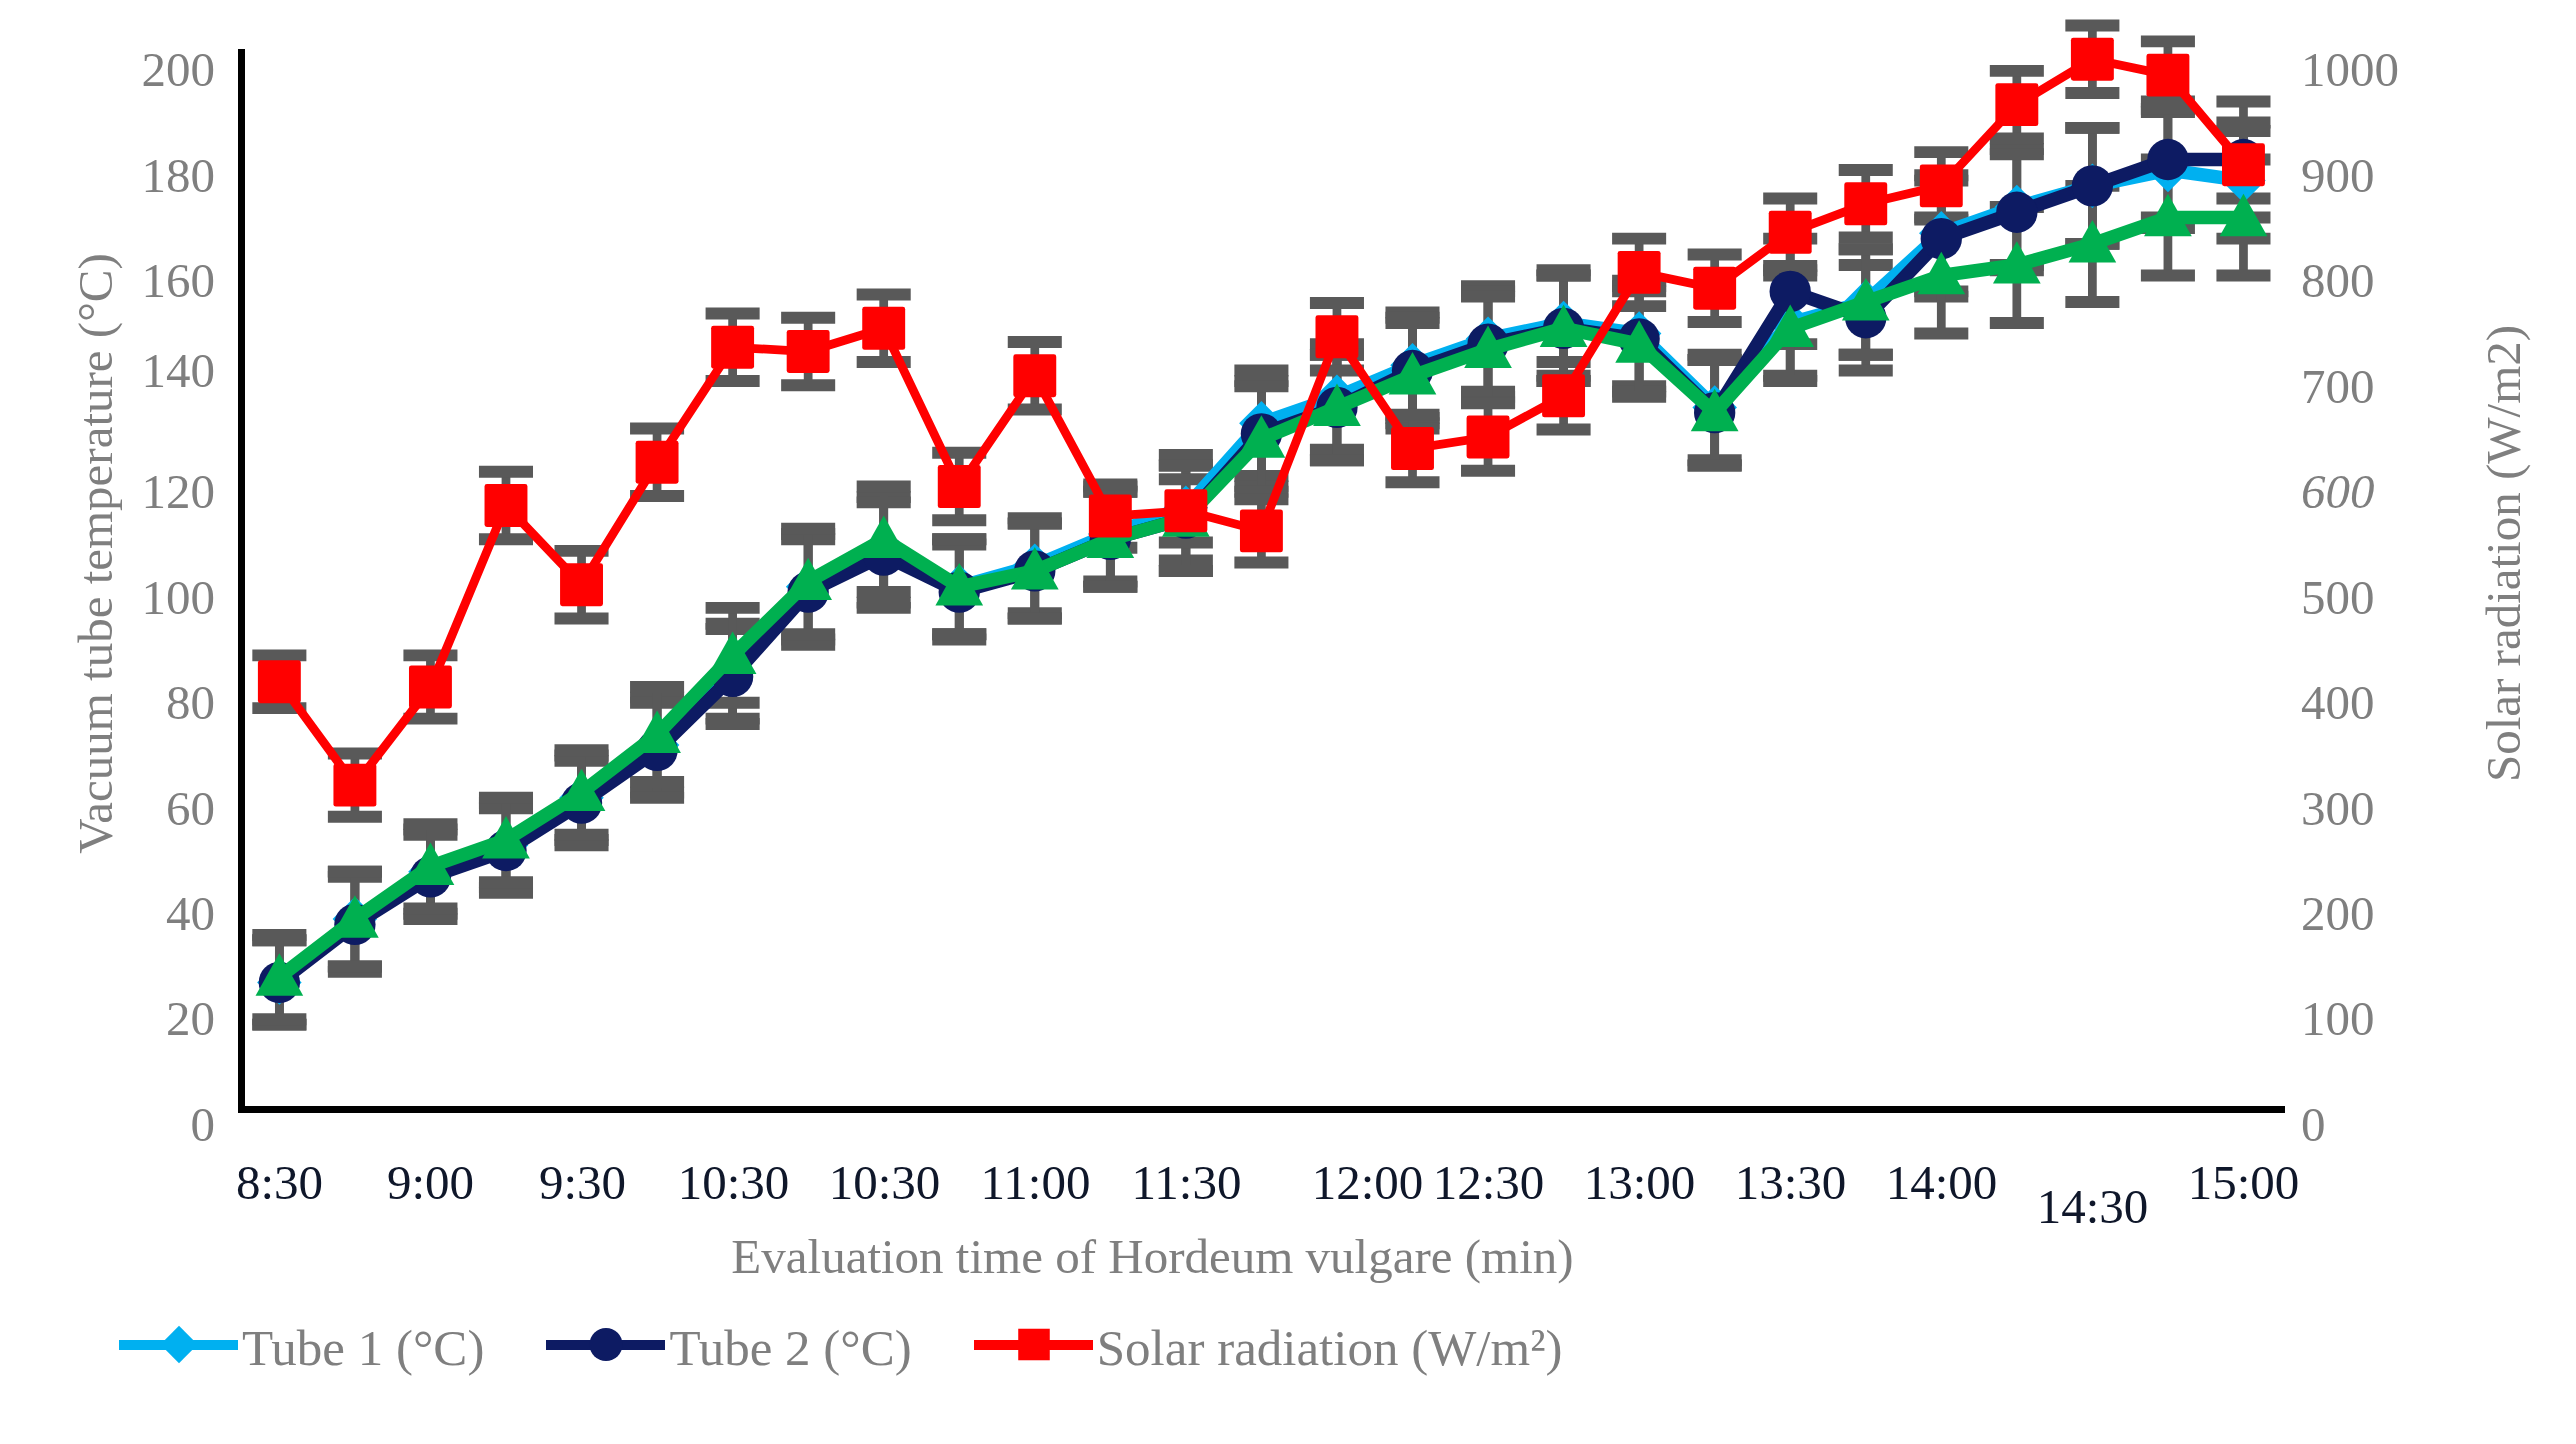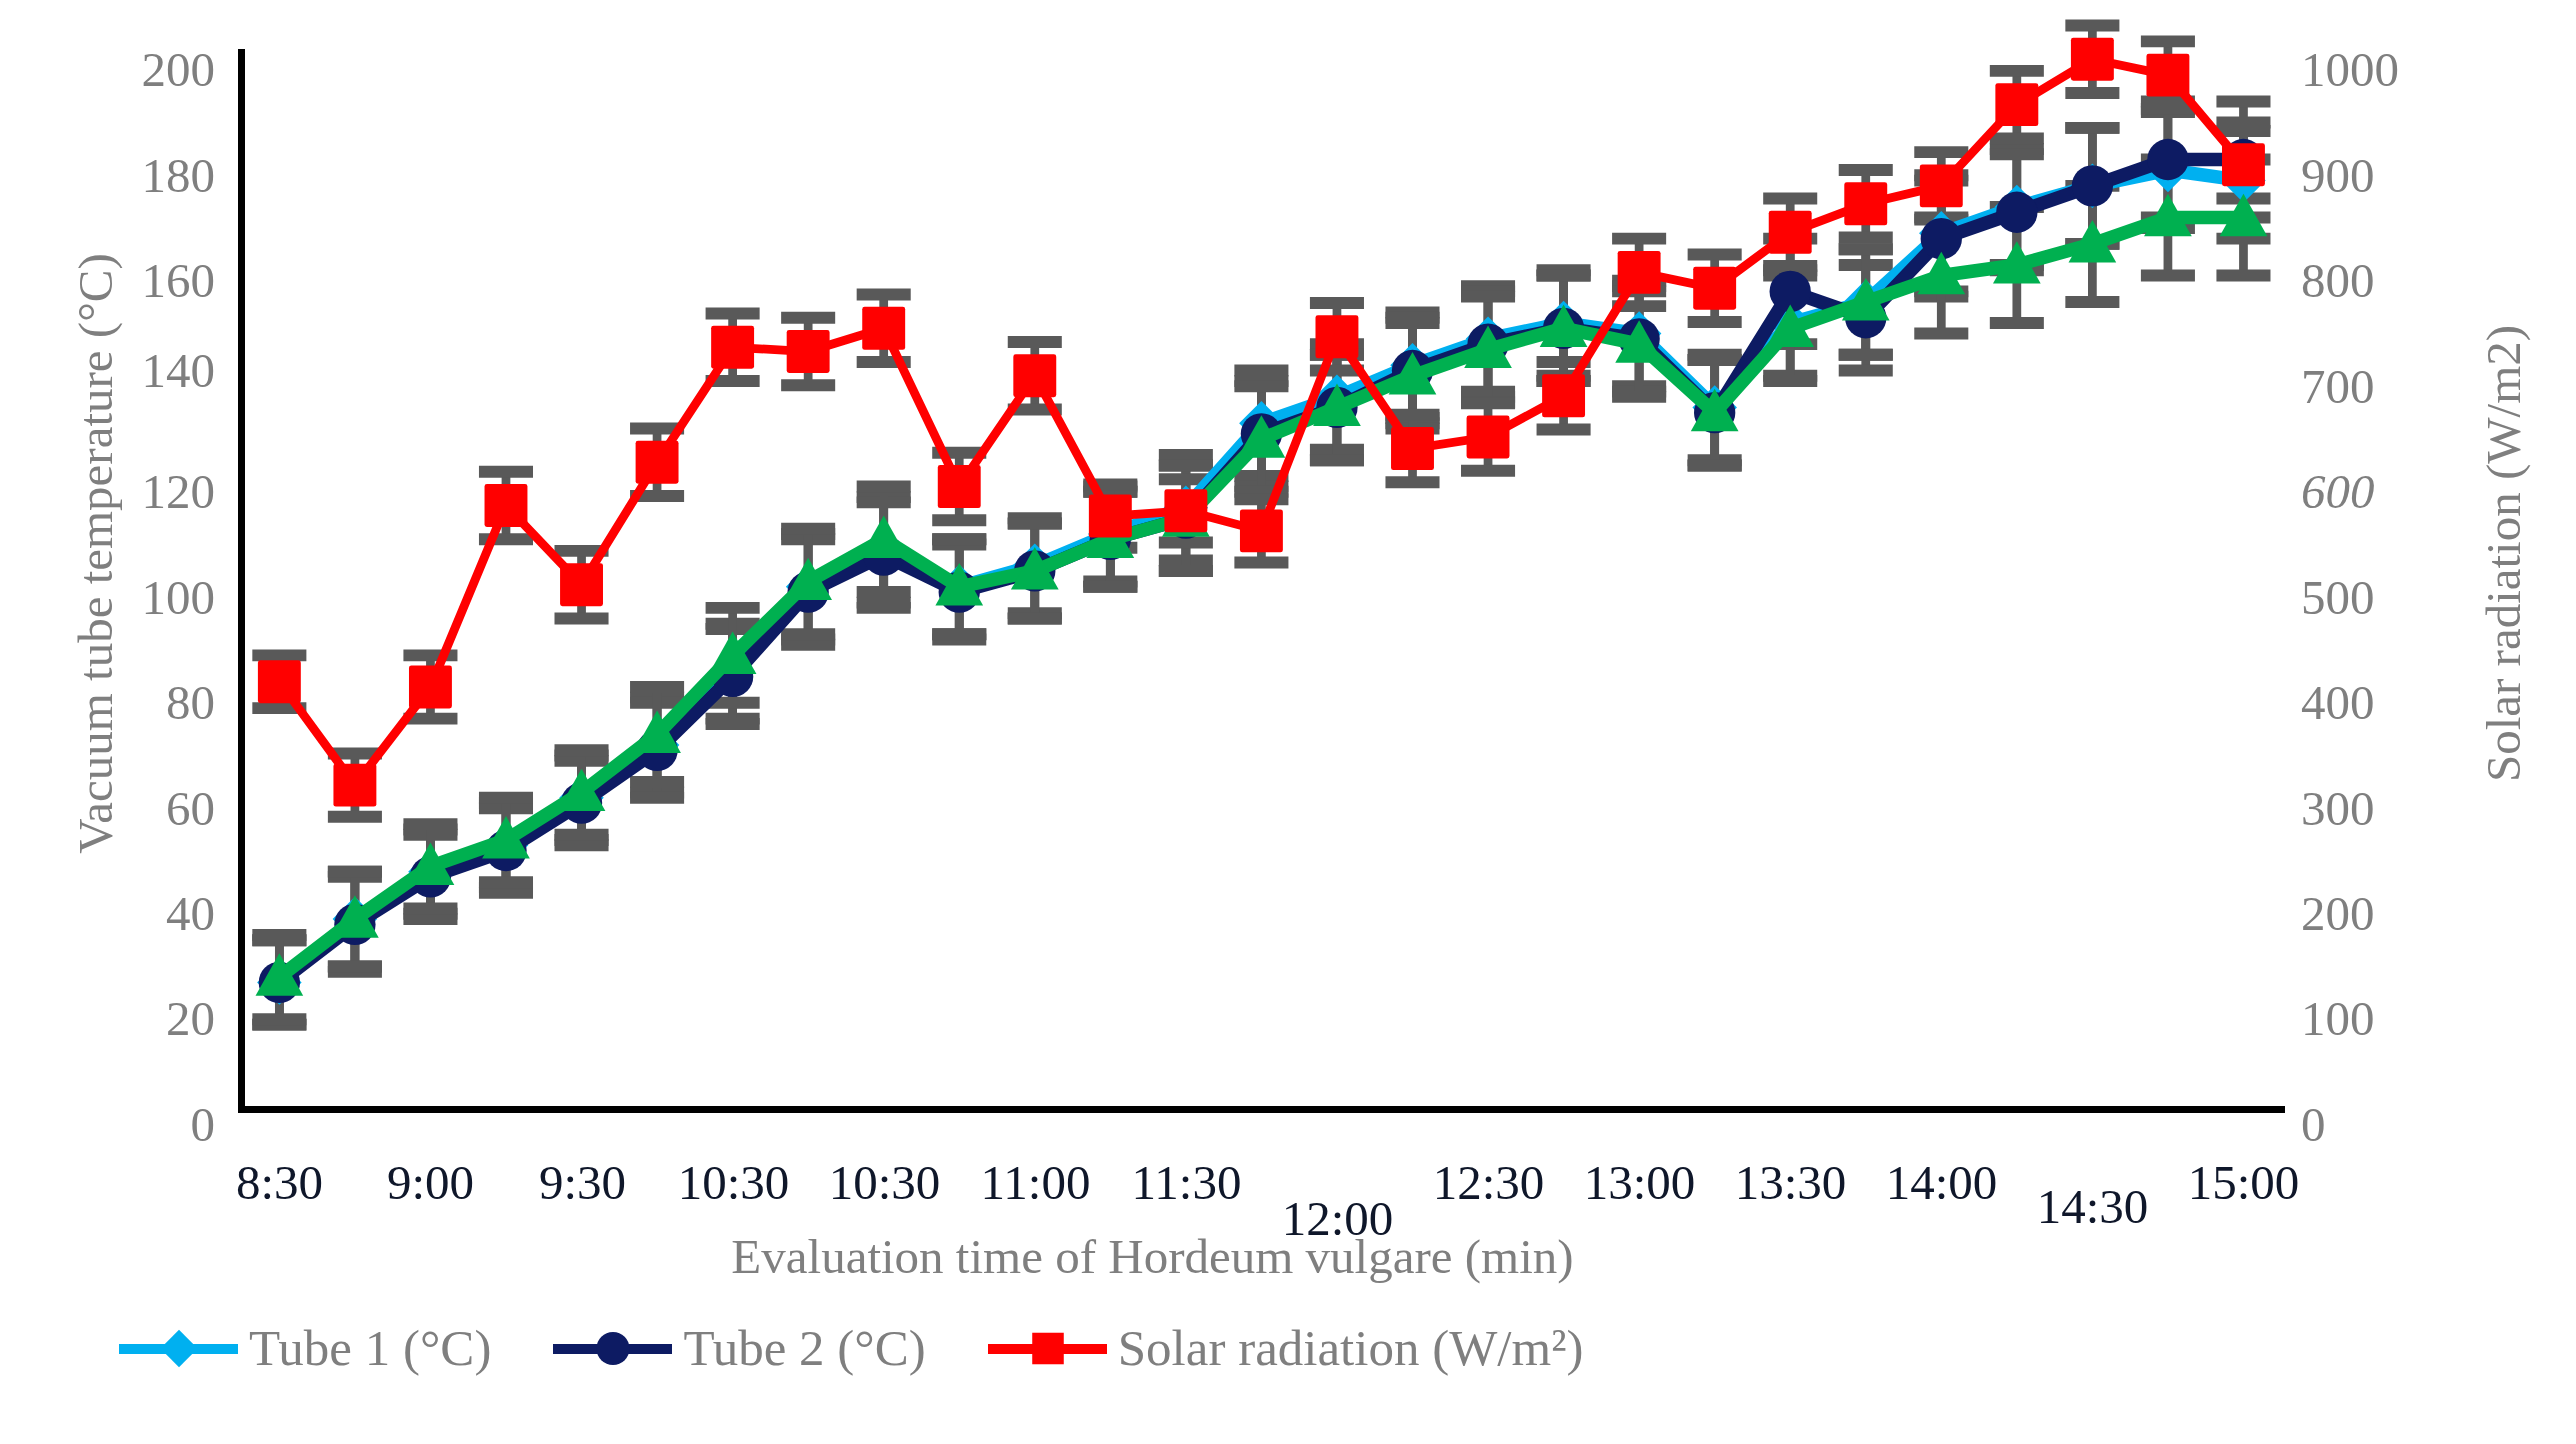--- a/index.html
+++ b/index.html
@@ -22,21 +22,21 @@
   
   #plot{position:absolute;left:242px;top:54px;width:2042px;height:1055px;}
   #axis-y{position:absolute;left:238px;top:49px;width:7.2px;height:1064px;background:#000;}
   #axis-x{position:absolute;left:238px;top:1106px;width:2047px;height:7.2px;background:#000;}
 
   
   #chartsvg{position:absolute;left:0;top:0;width:2042px;height:1055px;overflow:visible;}
 
   
   #legend{position:absolute;left:119px;top:1323px;width:2384px;display:flex;align-items:center;gap:62px;}
-  .legitem{display:flex;align-items:center;gap:11px;}
+  .legitem{display:flex;gap:4px;}
   .legkey{position:relative;width:119px;height:43px;display:block;}
   .legline{position:absolute;left:0;top:16.7px;width:119px;height:10.3px;}
   .legmark{position:absolute;left:37px;top:0px;width:46px;height:43px;}
   .leglabel{font-size:51px;color:#7f7f7f;white-space:nowrap;line-height:51px;}
 </style>
 </head>
 <body>
 
 <div id="fig">
 
@@ -71,21 +71,21 @@
       <div class="ytick right" style="top: 26px;">1000</div>
     </div>
   <div id="xticks">
       <div class="xtick" style="left: 184px;">8:30</div>
       <div class="xtick" style="left: 335px;">9:00</div>
       <div class="xtick" style="left: 487px;">9:30</div>
       <div class="xtick" style="left: 638px;">10:30</div>
       <div class="xtick" style="left: 789px;">10:30</div>
       <div class="xtick" style="left: 940px;">11:00</div>
       <div class="xtick" style="left: 1091px;">11:30</div>
-      <div class="xtick" style="left: 1242px; margin-top: 36px;">12:00</div>
+      <div class="xtick" style="left: 1272px;">12:00</div>
       <div class="xtick" style="left: 1393px;">12:30</div>
       <div class="xtick" style="left: 1544px;">13:00</div>
       <div class="xtick" style="left: 1695px;">13:30</div>
       <div class="xtick" style="left: 1846px;">14:00</div>
       <div class="xtick" style="left: 1997px; margin-top: 24px;">14:30</div>
       <div class="xtick" style="left: 2148px;">15:00</div>
     </div>
 
   <div id="axis-y"></div>
   <div id="axis-x"></div>

